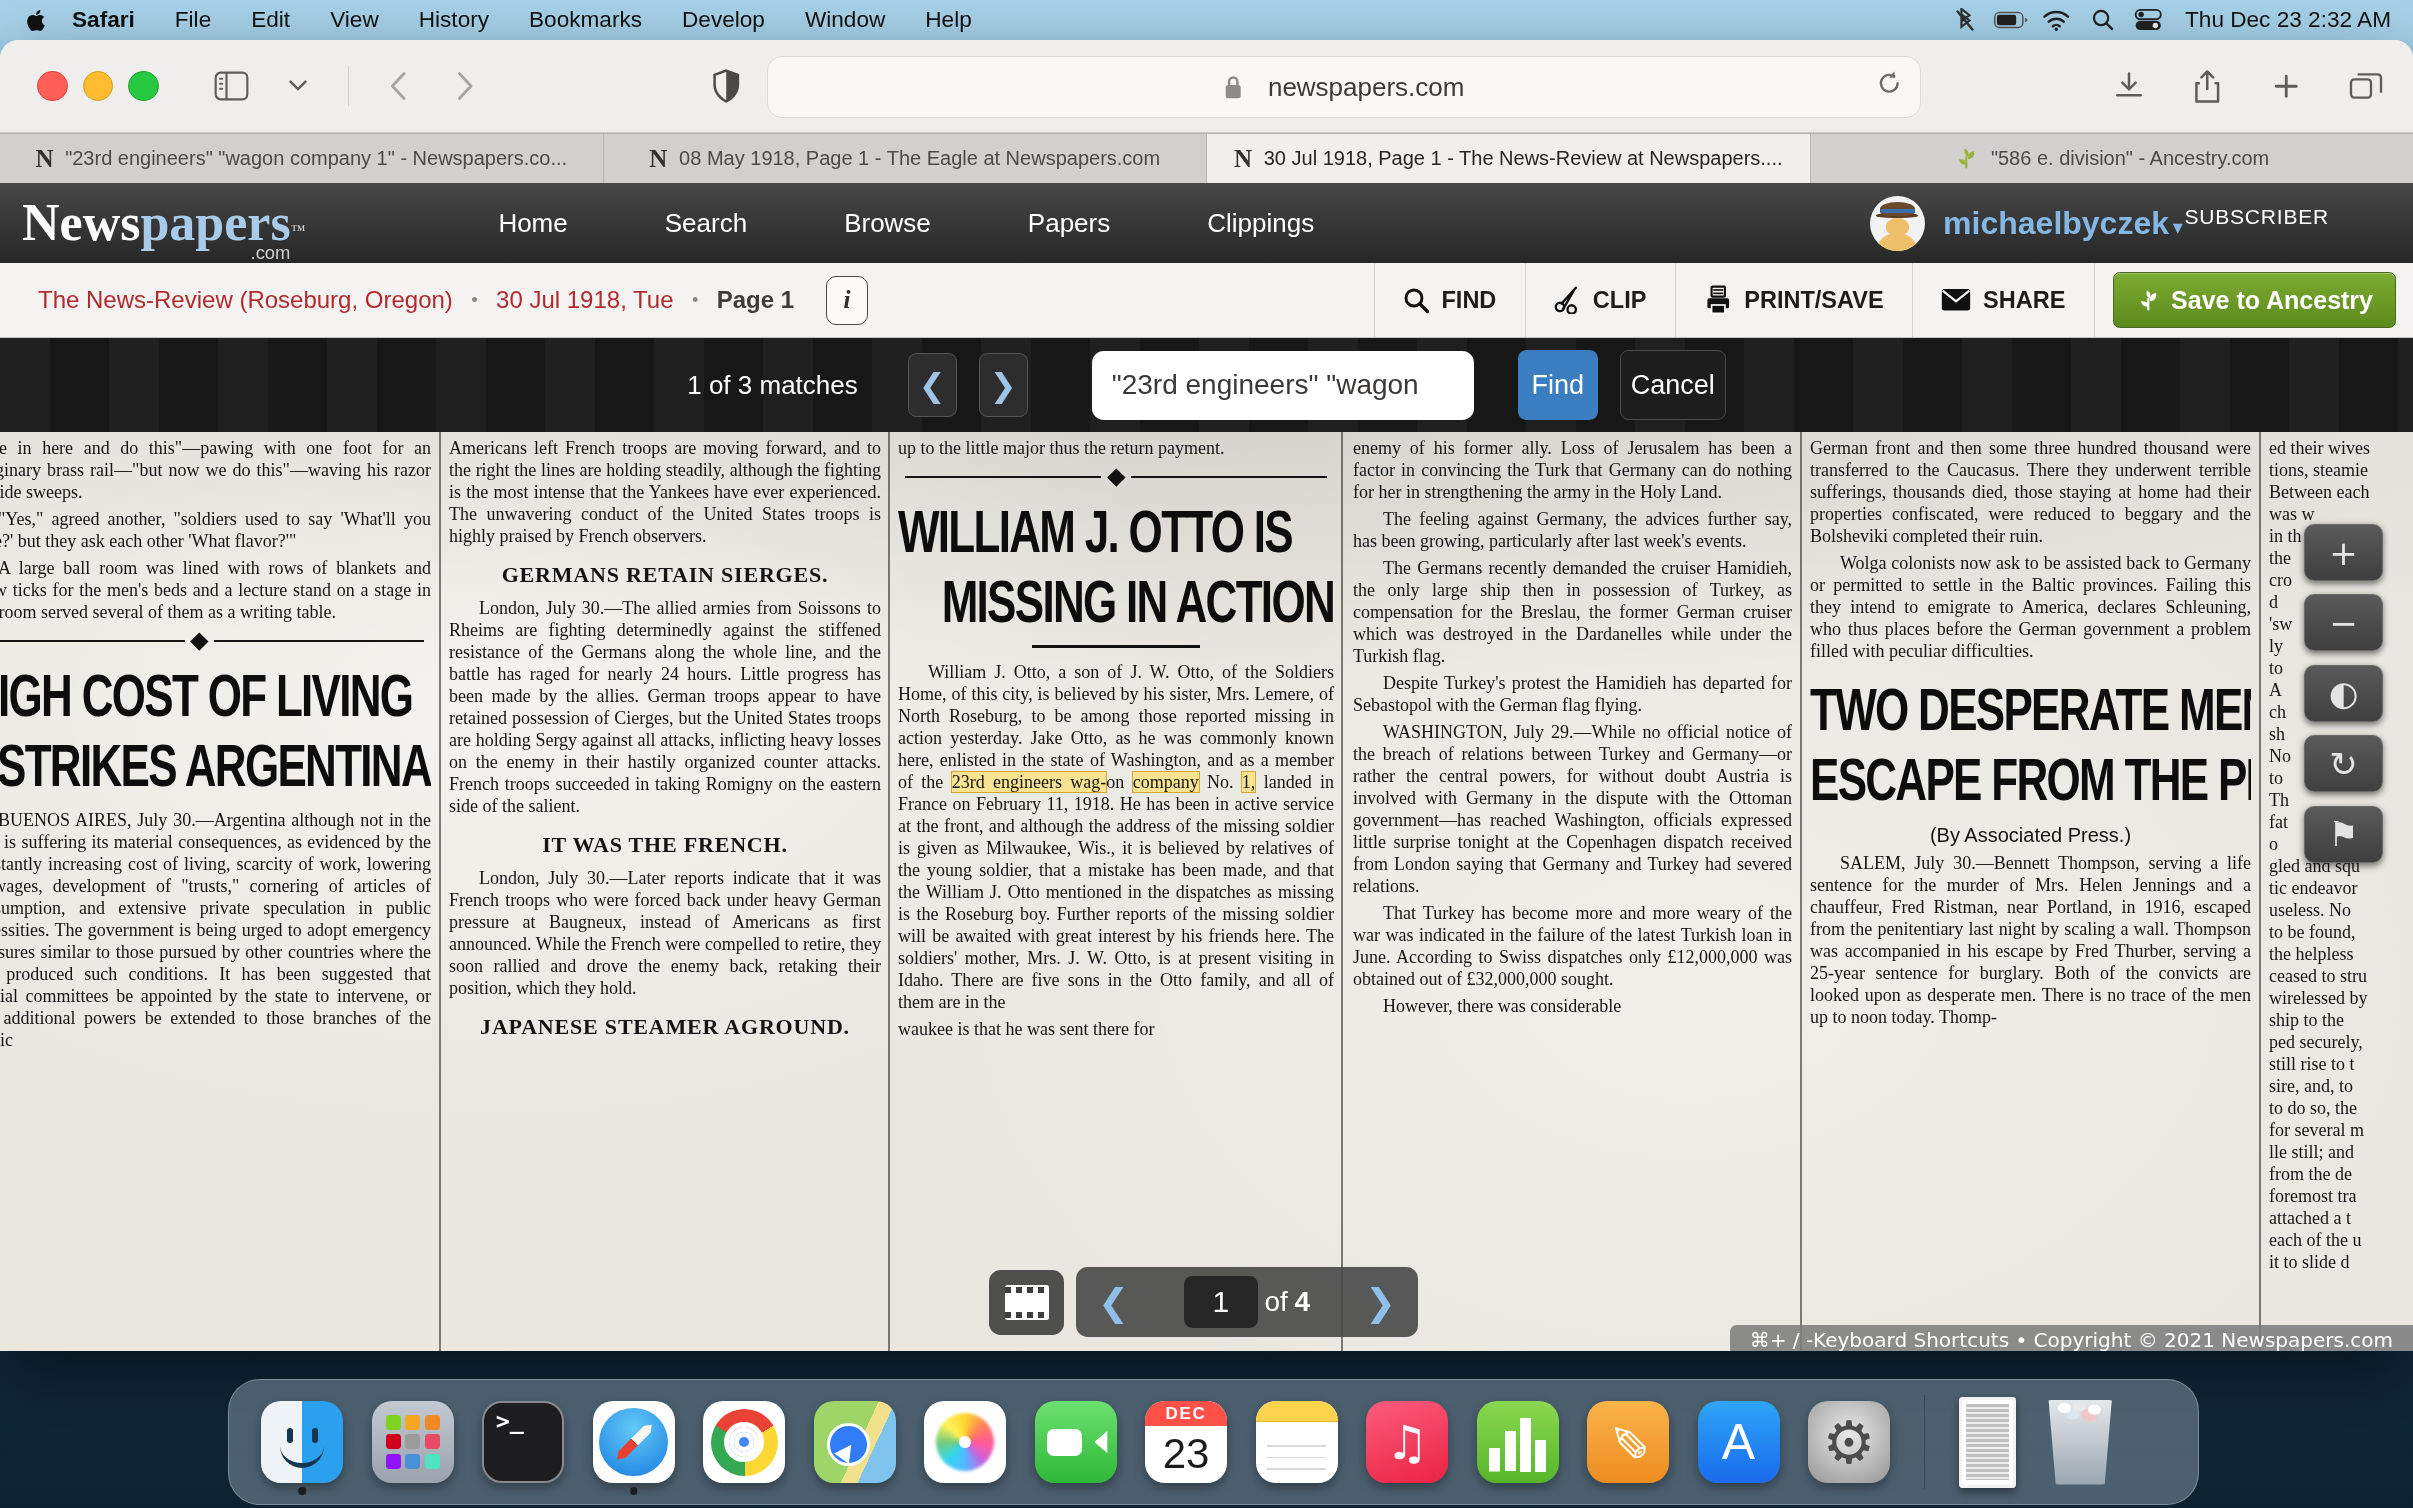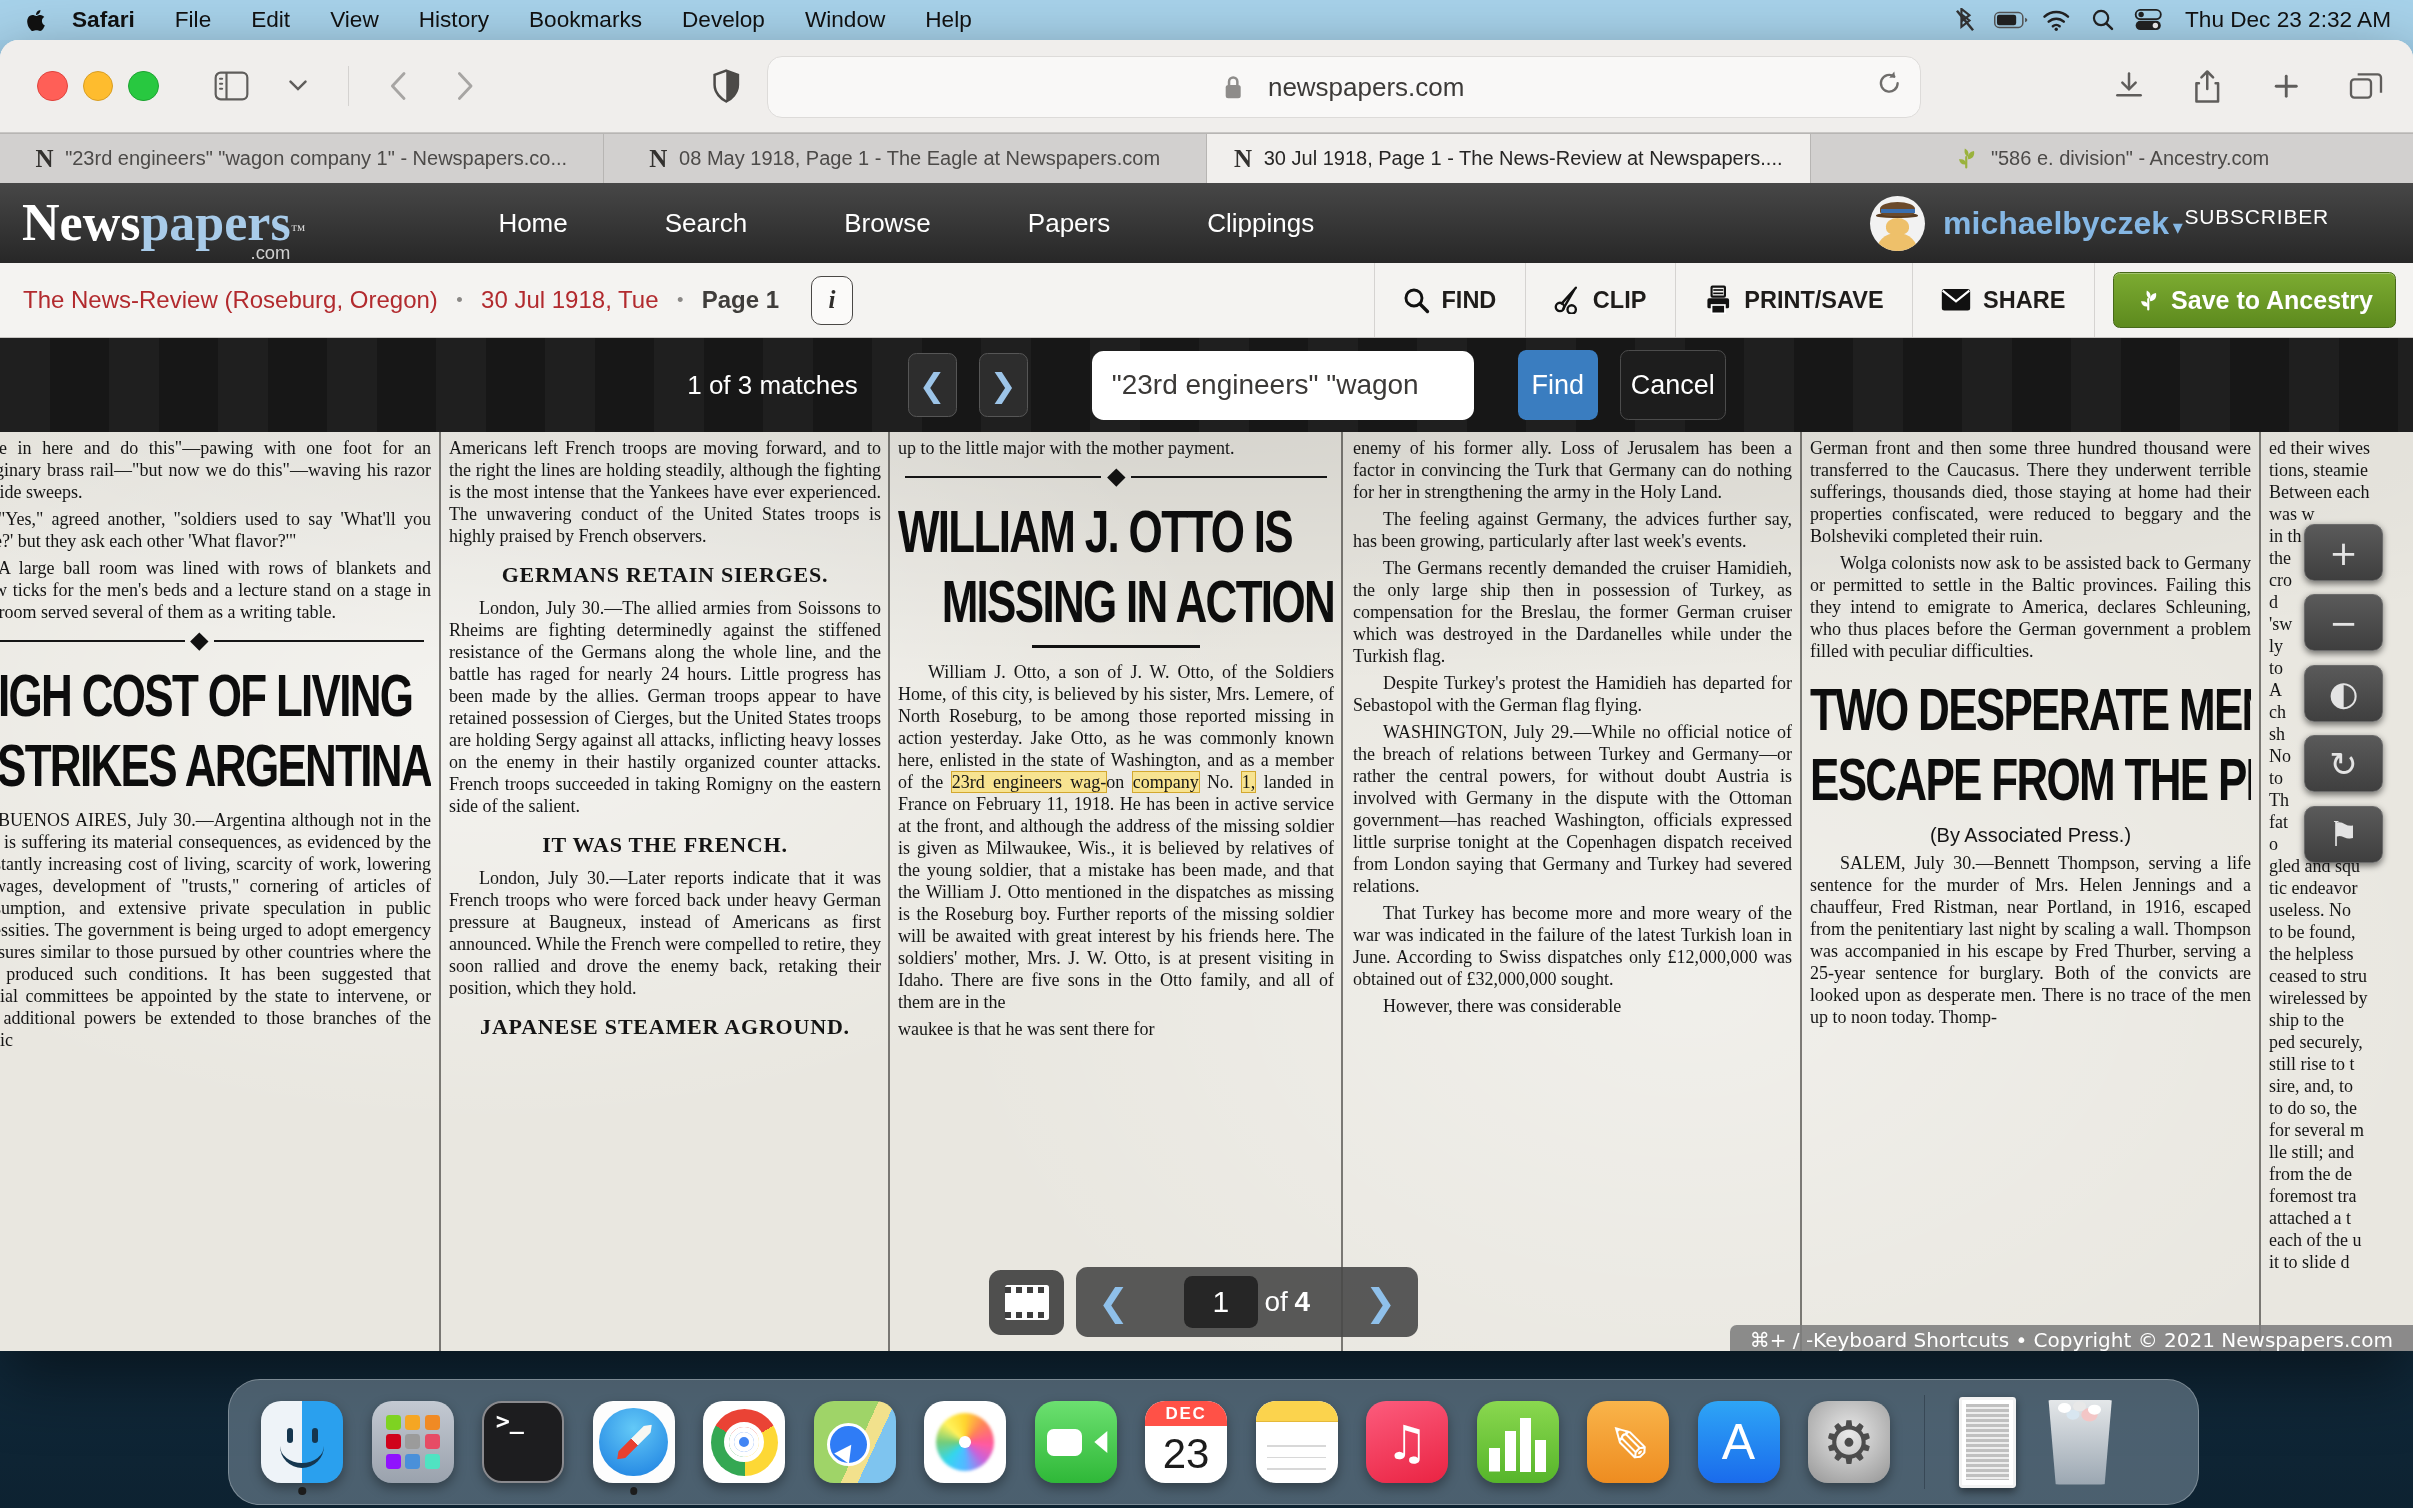--- a/index.html
+++ b/index.html
@@ -61,21 +61,21 @@
   .av-hat{position:absolute;left:10px;top:6.7px;width:35px;height:13.4px;border-radius:50% 50% 30% 30%;background:#6b4a2b}
   .av-brim{position:absolute;left:6.7px;top:17px;width:42px;height:5.9px;border-radius:40%;background:#5a3c20}
   .av-band{position:absolute;left:11px;top:13.4px;width:34px;height:4.2px;background:#3a6fb0}
   .username{color:#85b7e4;font-weight:700;font-size:32px}
   .caret{color:#85b7e4;font-size:20px}
   .subscriber{color:#fff;font-size:21px;letter-spacing:0.8px}
   .user-text{display:flex;flex-direction:row;gap:1.7px}
 
   
   .subheader{height:74px;background:#f4f3f1;border-bottom:0.8px solid #c7c5c3;display:flex;align-items:center;position:relative;font-size:24px}
-  .crumb{display:flex;align-items:center;gap:18.4px;margin-left:23px}
+  .crumb{display:flex;align-items:center;gap:18.4px;margin-left:38px}
   .crumb-paper,.crumb-date{color:#b22a2e}
   .crumb-sep{color:#8a8886;font-size:18.4px}
   .crumb-page{color:#3f3d3b;font-weight:700}
   .info-btn{margin-left:13.4px;width:40px;height:47px;border:1.7px solid #4a4846;border-radius:10px;background:#fbfaf9;
     display:flex;align-items:center;justify-content:center;font-family:"Liberation Serif",serif;font-style:italic;font-weight:700;font-size:25px;color:#2f2d2b}
   .sub-actions{position:absolute;right:0;top:0;height:100%;display:flex;align-items:center}
   .act-sep{width:0.8px;height:74px;background:#d5d3d1}
   .act-btn{display:flex;align-items:center;gap:11.7px;padding:0 28.5px;font-weight:700;color:#1e1c1a;font-size:23.5px;height:100%}
   .ancestry-btn{margin:0 17px 0 18.4px;height:54px;padding:0 22px;border-radius:6.7px;display:flex;align-items:center;gap:10px;
     background:linear-gradient(180deg,#7cab31,#5d8a1e);border:1.7px solid #47691a;color:#fff;font-weight:700;font-size:25px;box-shadow:inset 0 0.8px 0 rgba(255,255,255,.4)}
@@ -510,21 +510,21 @@
             <p class="np-p np-cont">Americans left French troops are moving forward, and to the right the lines are holding steadily, although the fighting is the most intense that the Yankees have ever experienced. The unwavering conduct of the United States troops is highly praised by French observers.</p>
             <h3 class="np-sub">GERMANS RETAIN SIERGES.</h3>
             <p class="np-p">London, July 30.—The allied armies from Soissons to Rheims are fighting determinedly against the stiffened resistance of the Germans along the whole line, and the battle has raged for nearly 24 hours. Little progress has been made by the allies. German troops appear to have retained possession of Cierges, but the United States troops are holding Sergy against all attacks, inflicting heavy losses on the enemy in their hastily organized counter attacks. French troops succeeded in taking Romigny on the eastern side of the salient.</p>
             <h3 class="np-sub">IT WAS THE FRENCH.</h3>
             <p class="np-p">London, July 30.—Later reports indicate that it was French troops who were forced back under heavy German pressure at Baugneux, instead of Americans as first announced. While the French were compelled to retire, they soon rallied and drove the enemy back, retaking their position, which they hold.</p>
             <h3 class="np-sub">JAPANESE STEAMER AGROUND.</h3>
           </div>
         </div>
         <div class="np-col c3">
           <div class="np-inner">
-            <p class="np-p np-cont">up to the little major with the mother payment.</p>
+            <p class="np-p np-cont">up to the little major thus the return payment.</p>
             <div class="np-divider">
               <i></i>
               <b></b>
               <i></i>
             </div>
             <div class="np-head">
               <div class="np-head-line a-l">WILLIAM J. OTTO IS</div>
               <div class="np-head-line a-r">MISSING IN ACTION</div>
             </div>
             <div class="np-rule"></div>

